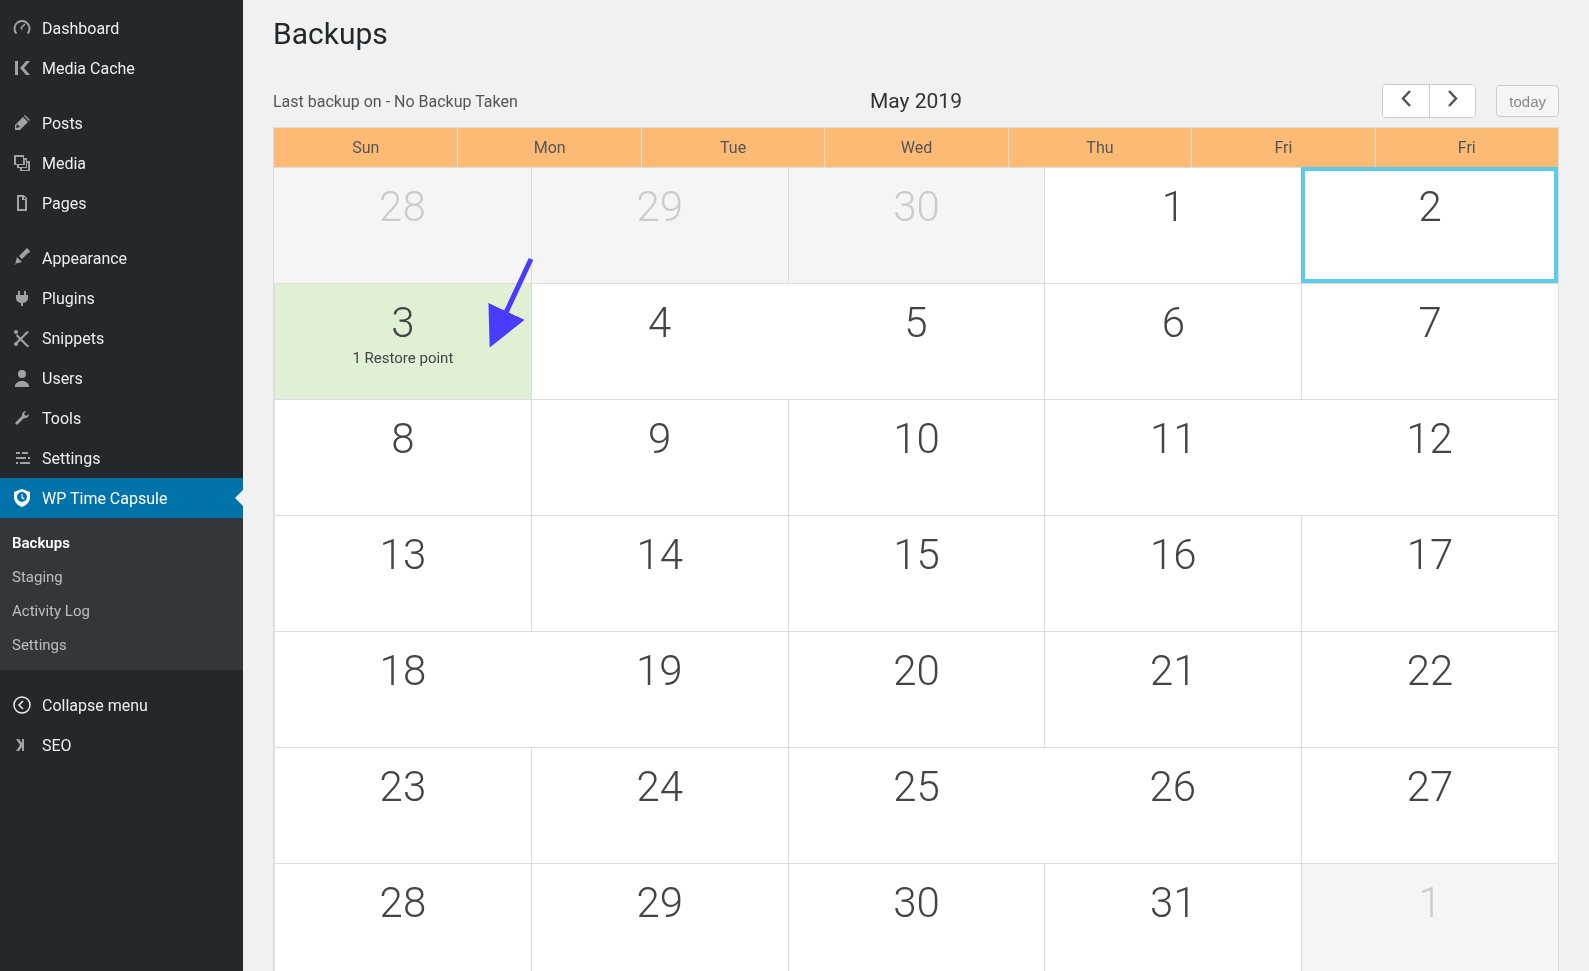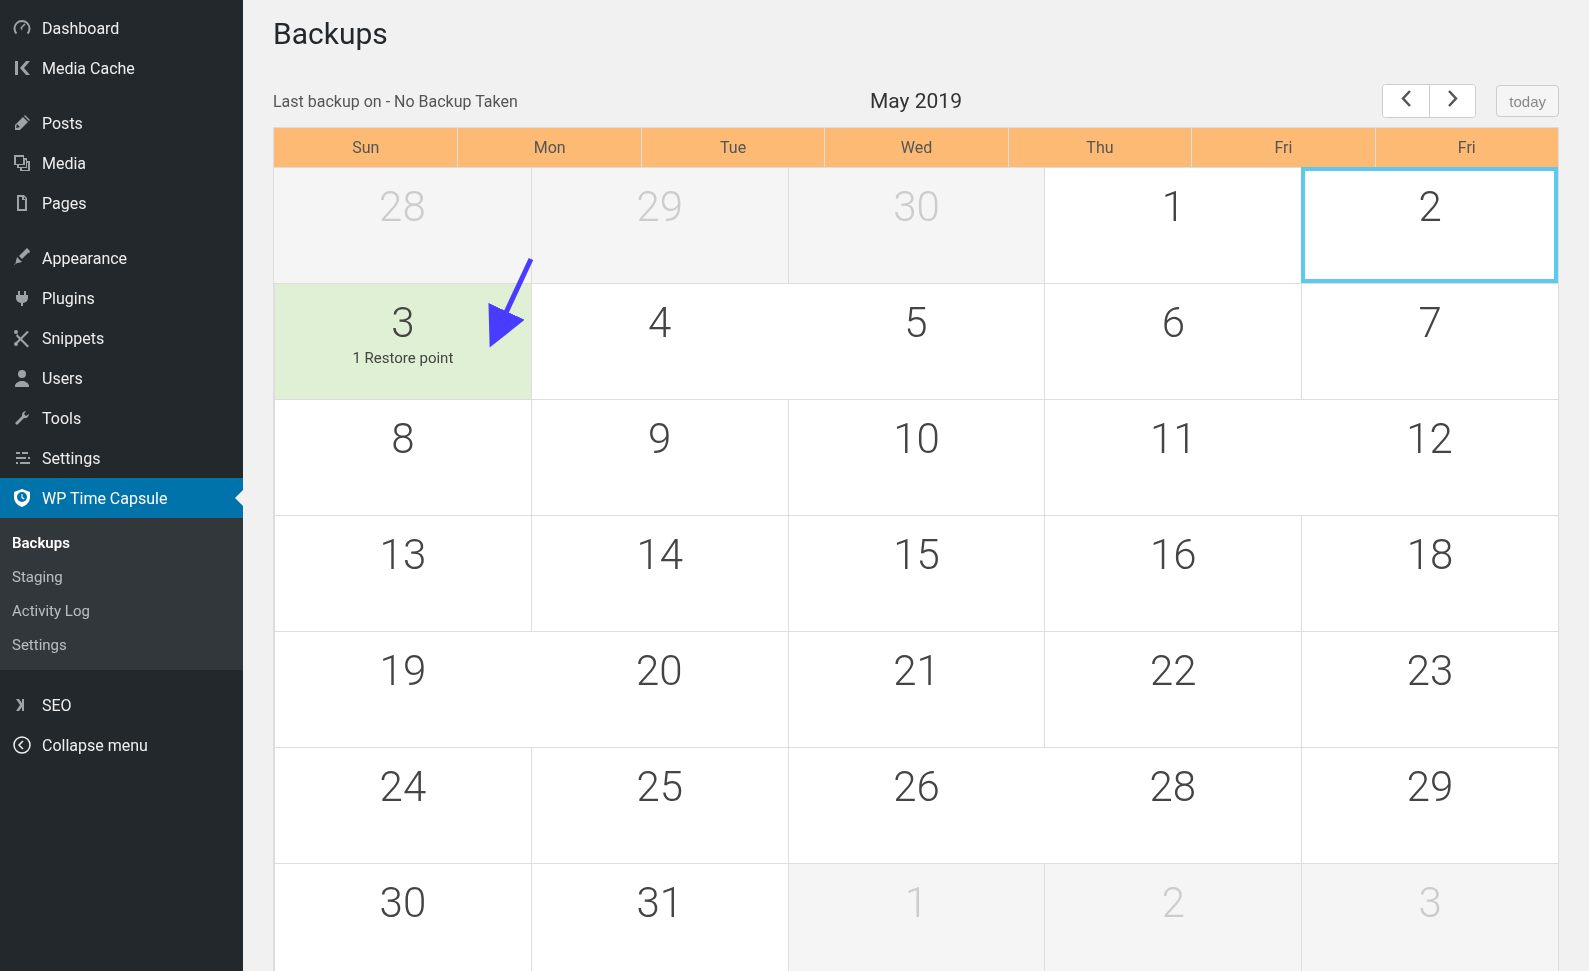--- a/index.html
+++ b/index.html
@@ -291,33 +291,33 @@
     <div class="submenu">
       <div class="submenu-item current">Backups</div>
       <div class="submenu-item">Staging</div>
       <div class="submenu-item">Activity Log</div>
       <div class="submenu-item">Settings</div>
     </div>
     <div class="sidebar-separator"></div>
     <div class="sidebar-item">
       <span class="icon">
         <svg viewBox="0 0 20 20">
-          <path d="M4 4l4 6-4 6h3l3-4v4h2V4h-2v4L7 4z"></path>
-        </svg>
-      </span>
-      <span>SEO</span>
-    </div>
-    <div class="sidebar-item">
-      <span class="icon">
-        <svg viewBox="0 0 20 20">
           <circle cx="10" cy="10" r="8" fill="none" stroke="currentColor" stroke-width="1.5"></circle>
           <path d="M11 6l-4 4 4 4" fill="none" stroke="currentColor" stroke-width="1.5"></path>
         </svg>
       </span>
       <span>Collapse menu</span>
+    </div>
+    <div class="sidebar-item">
+      <span class="icon">
+        <svg viewBox="0 0 20 20">
+          <path d="M4 4l4 6-4 6h3l3-4v4h2V4h-2v4L7 4z"></path>
+        </svg>
+      </span>
+      <span>SEO</span>
     </div>
   </div>
 
 <div class="content">
   <h1 class="page-title">Backups</h1>
   <div class="toolbar">
     <span class="last-backup">Last backup on - No Backup Taken</span>
     <span class="month-label">May 2019</span>
     <div class="nav-buttons">
       <div class="btn-group">
@@ -410,20 +410,23 @@
         <div class="cal-cell">
           <div class="day-num">14</div>
         </div>
         <div class="cal-cell">
           <div class="day-num">15</div>
         </div>
         <div class="cal-cell">
           <div class="day-num">16</div>
         </div>
         <div class="cal-cell">
+          <div class="day-num">17</div>
+        </div>
+        <div class="cal-cell">
           <div class="day-num">18</div>
         </div>
         <div class="cal-cell">
           <div class="day-num">19</div>
         </div>
         <div class="cal-cell">
           <div class="day-num">20</div>
         </div>
         <div class="cal-cell">
           <div class="day-num">21</div>
@@ -435,20 +438,23 @@
           <div class="day-num">23</div>
         </div>
         <div class="cal-cell">
           <div class="day-num">24</div>
         </div>
         <div class="cal-cell">
           <div class="day-num">25</div>
         </div>
         <div class="cal-cell">
           <div class="day-num">26</div>
+        </div>
+        <div class="cal-cell">
+          <div class="day-num">27</div>
         </div>
         <div class="cal-cell">
           <div class="day-num">28</div>
         </div>
         <div class="cal-cell">
           <div class="day-num">29</div>
         </div>
         <div class="cal-cell">
           <div class="day-num">30</div>
         </div>

